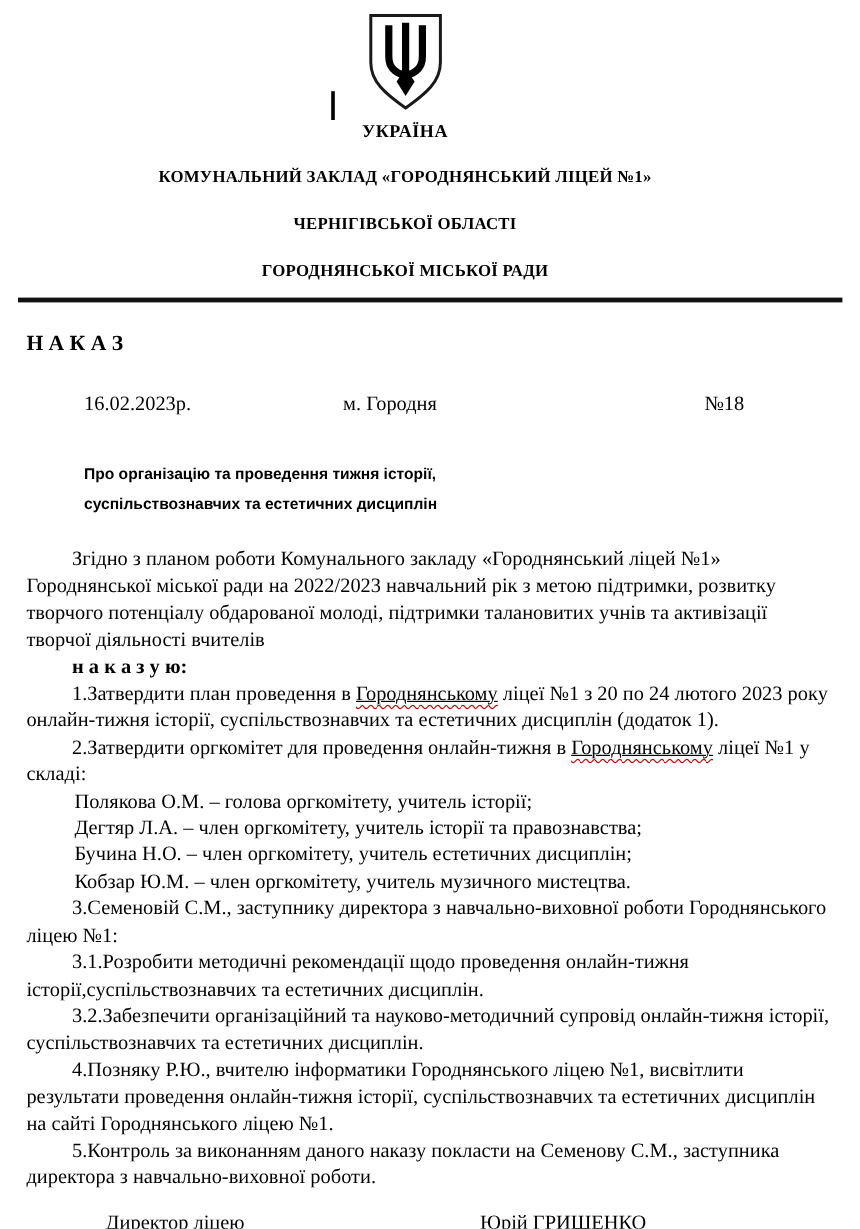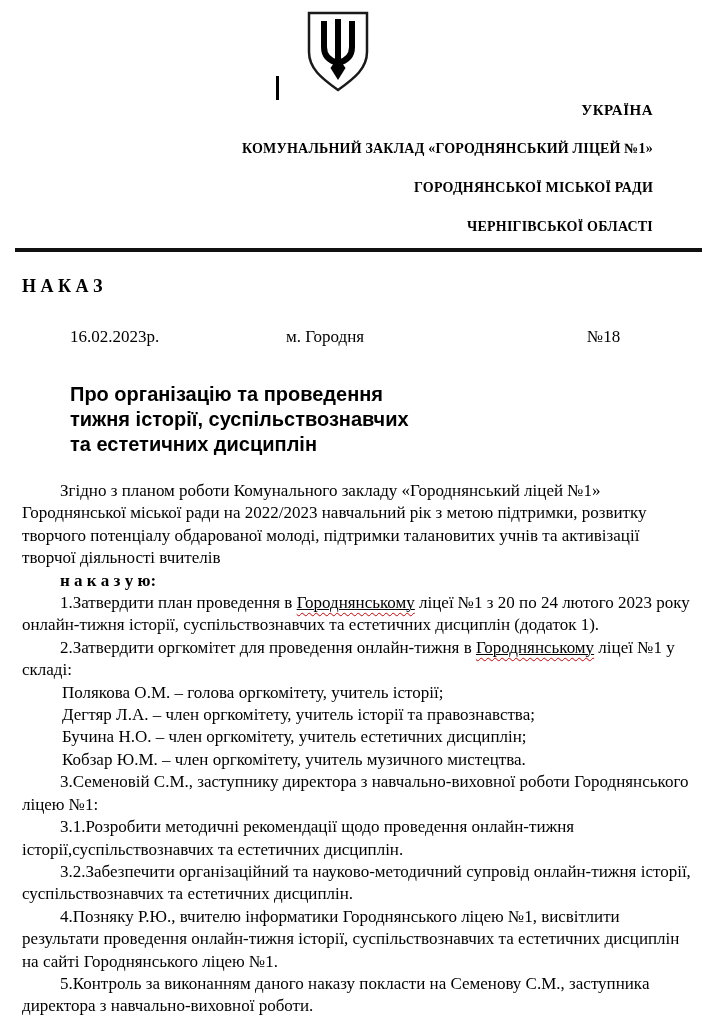--- a/index.html
+++ b/index.html
@@ -28,21 +28,21 @@
   }
   .cursor-bar {
     position: absolute;
     left: 276px;              
     top: 66px;
     width: 3px;
     height: 24px;
     background: #000;
   }
   .hdr-text {
-    text-align: right;
+    text-align: center;
     padding-right: 42px;
     font-weight: bold;
     line-height: 16px;
   }
   .hdr-country { font-size: 15px; margin-top: 8px; letter-spacing: .5px; }
   .hdr-org     { font-size: 14px; letter-spacing: .2px; margin-top: 23px; }
 
   .rule {
     height: 4px;
     background: #111;
@@ -63,21 +63,21 @@
     font-size: 17px;
   }
   .date-row .date   { position: absolute; left: 48px; }
   .date-row .place  { position: absolute; left: 303px; transform: translateX(-50%); }
   .date-row .number { position: absolute; left: 565px; }
 
   
   .subject {
     font-family: "Liberation Sans", sans-serif;
     font-weight: bold;
-    font-size: 20px;
+    font-size: 13px;
     line-height: 25px;
     width: 340px;
     margin: 33px 0 0 48px;
   }
 
   
   .body-text {
     margin-top: 23px;
     font-size: 17px;
     line-height: 22.4px;
@@ -114,22 +114,22 @@
       <path d="M19 11 V37 C19 47 25 51 33 53" fill="none" stroke="#000" stroke-width="6"></path>
       <path d="M47 11 V37 C47 47 41 51 33 53" fill="none" stroke="#000" stroke-width="6"></path>
       <path d="M33 9 V53" fill="none" stroke="#000" stroke-width="6"></path>
       <path d="M33 47 L25.5 58 L33 70 L40.5 58 Z" fill="#000"></path>
     </svg>
   </div>
 
   <div class="hdr-text">
     <div class="hdr-country">УКРАЇНА</div>
     <div class="hdr-org">КОМУНАЛЬНИЙ ЗАКЛАД «ГОРОДНЯНСЬКИЙ ЛІЦЕЙ №1»</div>
+    <div class="hdr-org">ЧЕРНІГІВСЬКОЇ ОБЛАСТІ</div>
     <div class="hdr-org">ГОРОДНЯНСЬКОЇ МІСЬКОЇ РАДИ</div>
-    <div class="hdr-org">ЧЕРНІГІВСЬКОЇ ОБЛАСТІ</div>
   </div>
 
   <div class="rule"></div>
 
   <div class="doc-type">Н А К А З</div>
 
   <div class="date-row">
     <span class="date">16.02.2023р.</span>
     <span class="place">м. Городня</span>
     <span class="number">№18</span>

